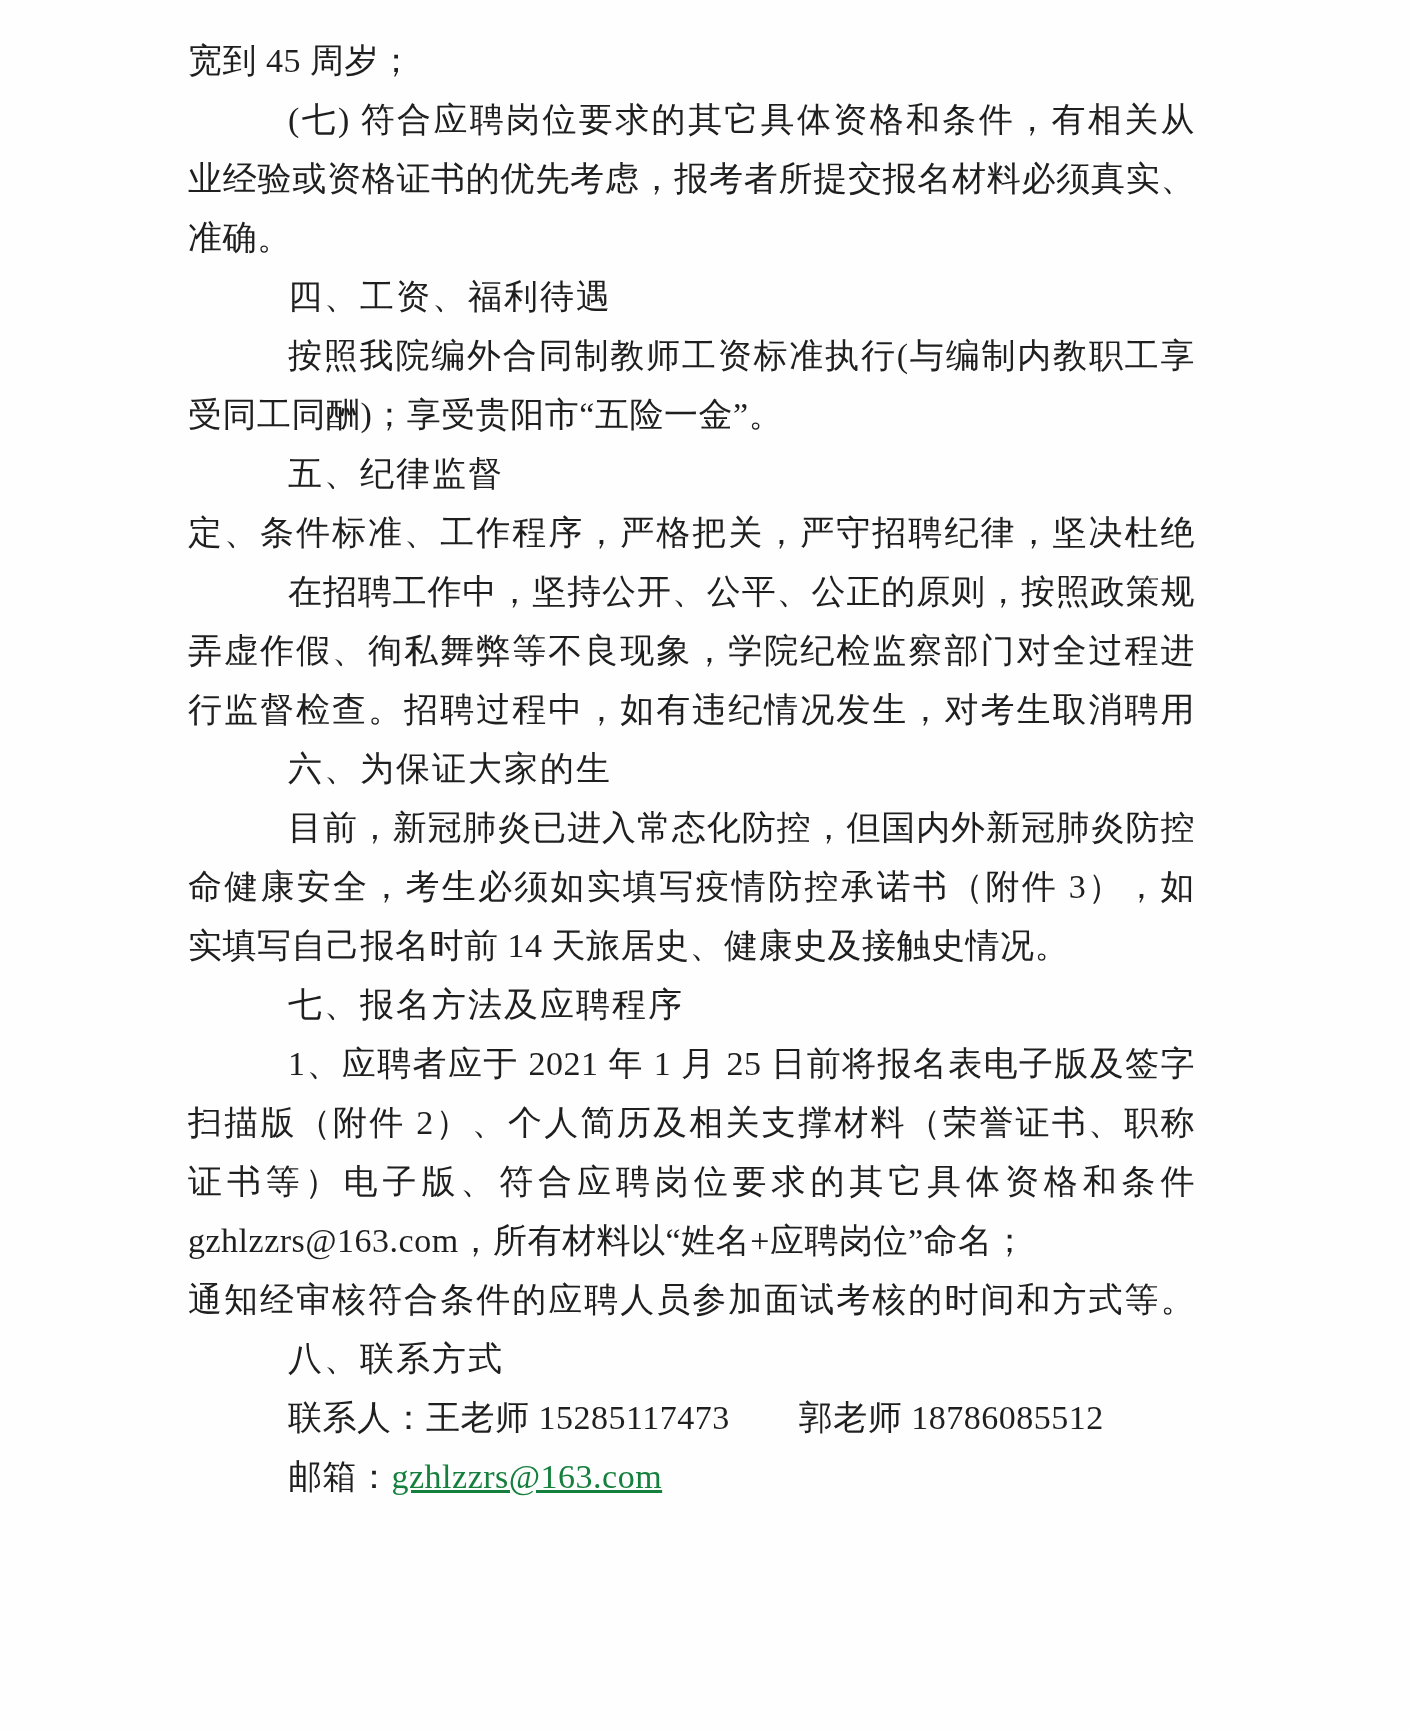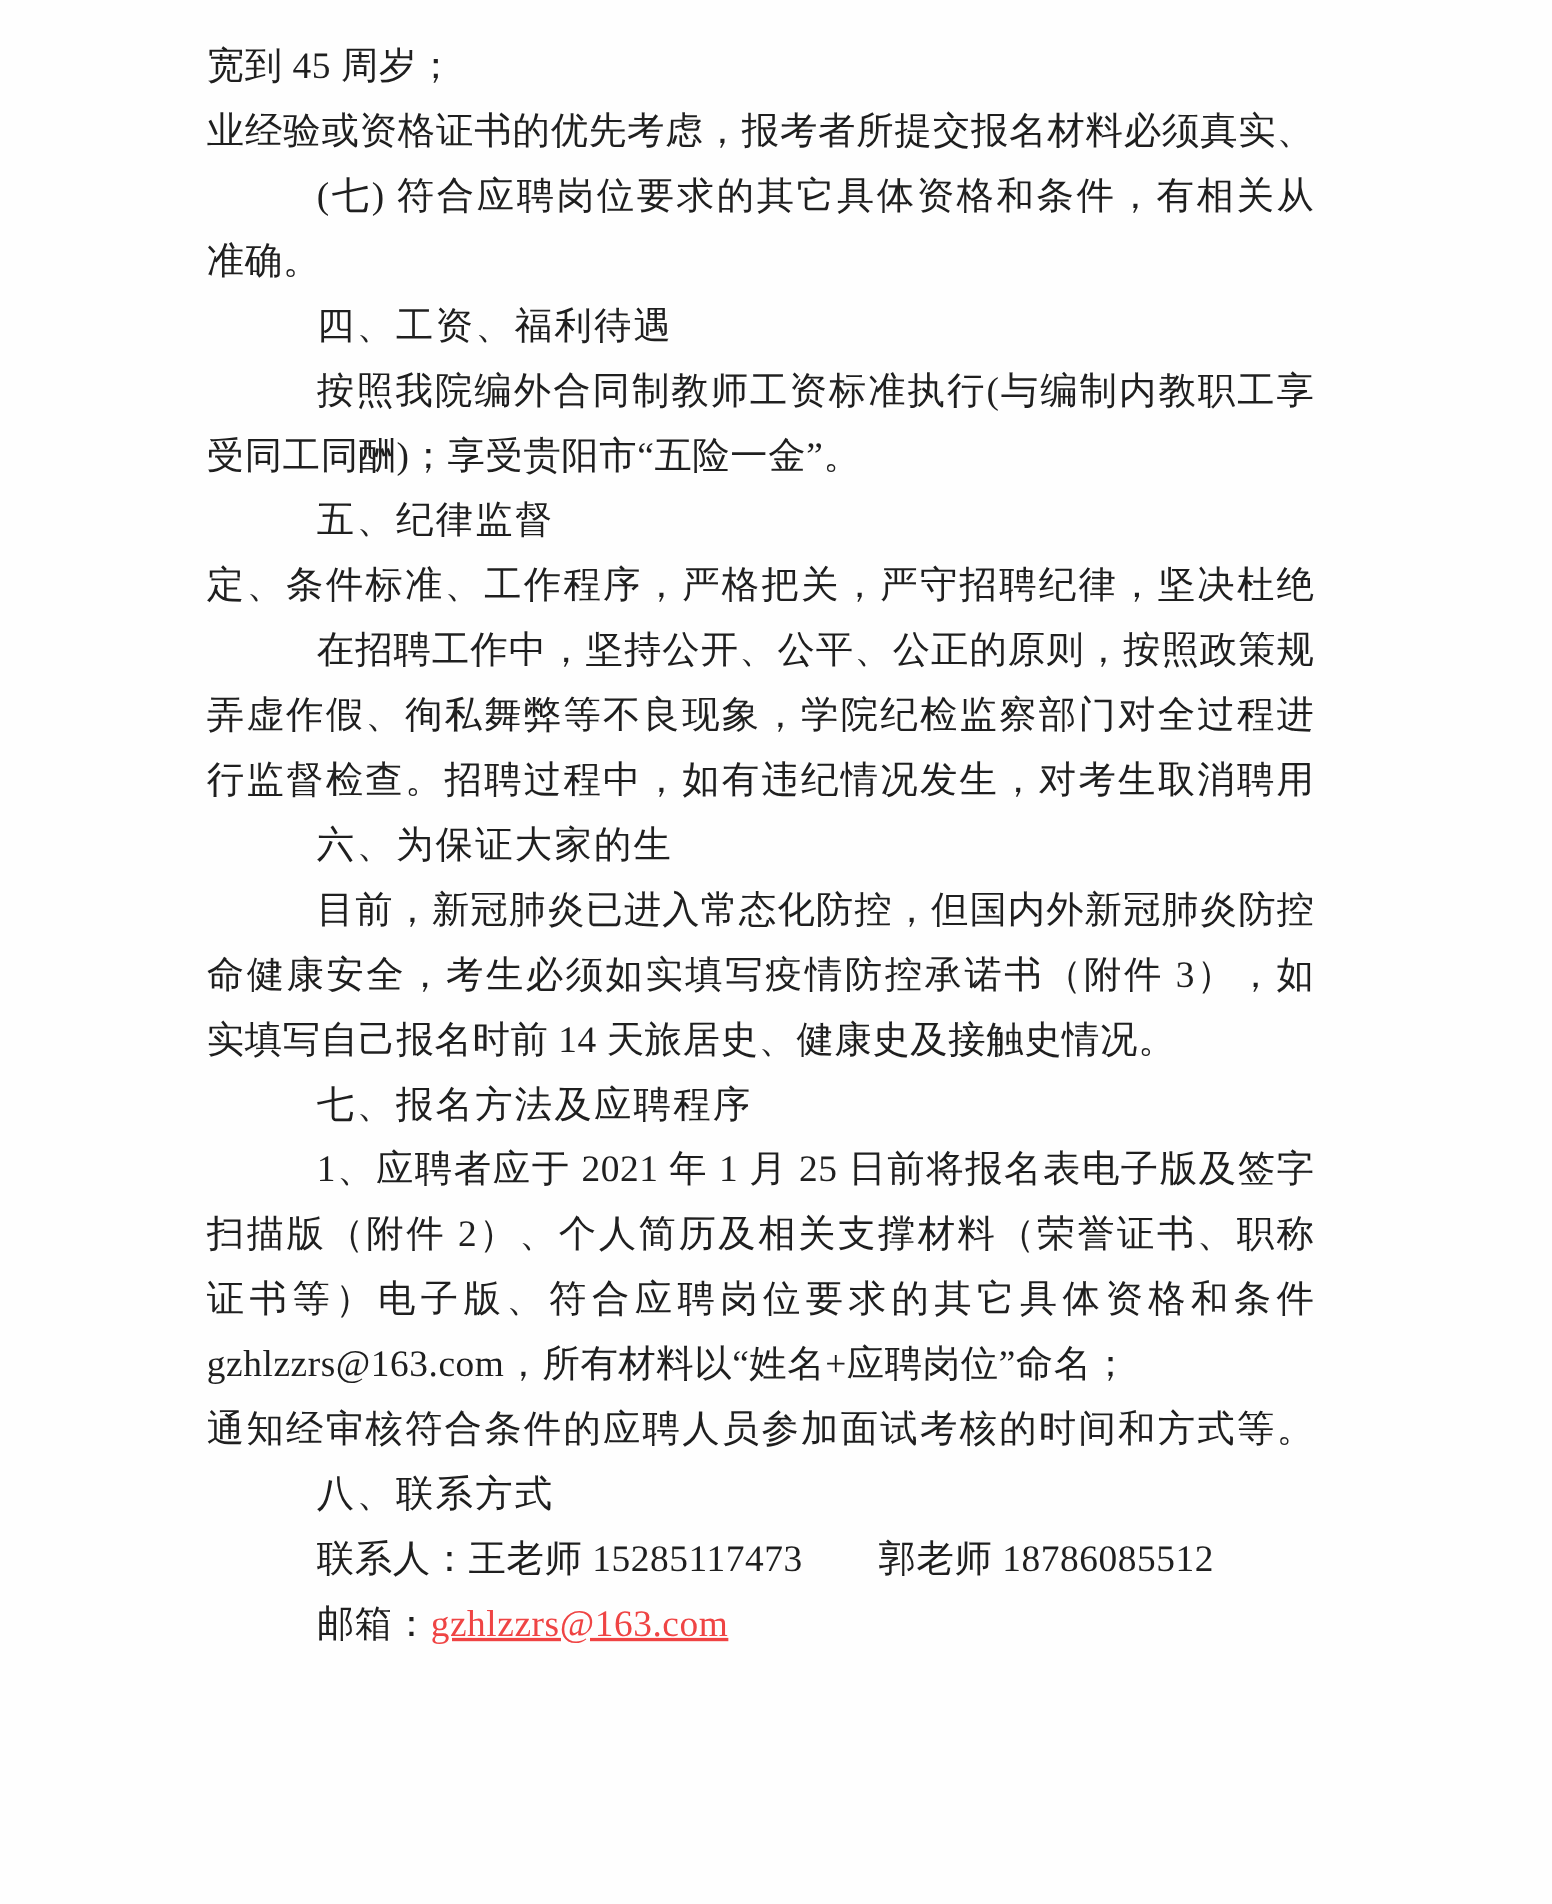--- a/index.html
+++ b/index.html
@@ -38,33 +38,33 @@
   .indent {
     text-indent: 100px;
   }
   .heading {
     font-weight: 400;
     text-indent: 100px;
     font-family: "Liberation Sans", "DejaVu Sans", sans-serif;
     letter-spacing: 2px;
   }
   .email-link {
-    color: #ef4444;
+    color: #15803d;
     text-decoration: underline;
     cursor: pointer;
   }
 </style>
 </head>
 <body>
 
 <div class="page">
   <div class="doc">
     <div class="line">宽到 45 周岁；</div>
+    <div class="line indent fill">(七) 符合应聘岗位要求的其它具体资格和条件，有相关从</div>
     <div class="line fill">业经验或资格证书的优先考虑，报考者所提交报名材料必须真实、</div>
-    <div class="line indent fill">(七) 符合应聘岗位要求的其它具体资格和条件，有相关从</div>
     <div class="line">准确。</div>
     <div class="line heading">四、工资、福利待遇</div>
     <div class="line indent fill">按照我院编外合同制教师工资标准执行(与编制内教职工享</div>
     <div class="line">受同工同酬)；享受贵阳市“五险一金”。</div>
     <div class="line heading">五、纪律监督</div>
     <div class="line fill">定、条件标准、工作程序，严格把关，严守招聘纪律，坚决杜绝</div>
     <div class="line indent fill">在招聘工作中，坚持公开、公平、公正的原则，按照政策规</div>
     <div class="line fill">弄虚作假、徇私舞弊等不良现象，学院纪检监察部门对全过程进</div>
     <div class="line fill">行监督检查。招聘过程中，如有违纪情况发生，对考生取消聘用</div>
     <div class="line heading">六、为保证大家的生</div>

